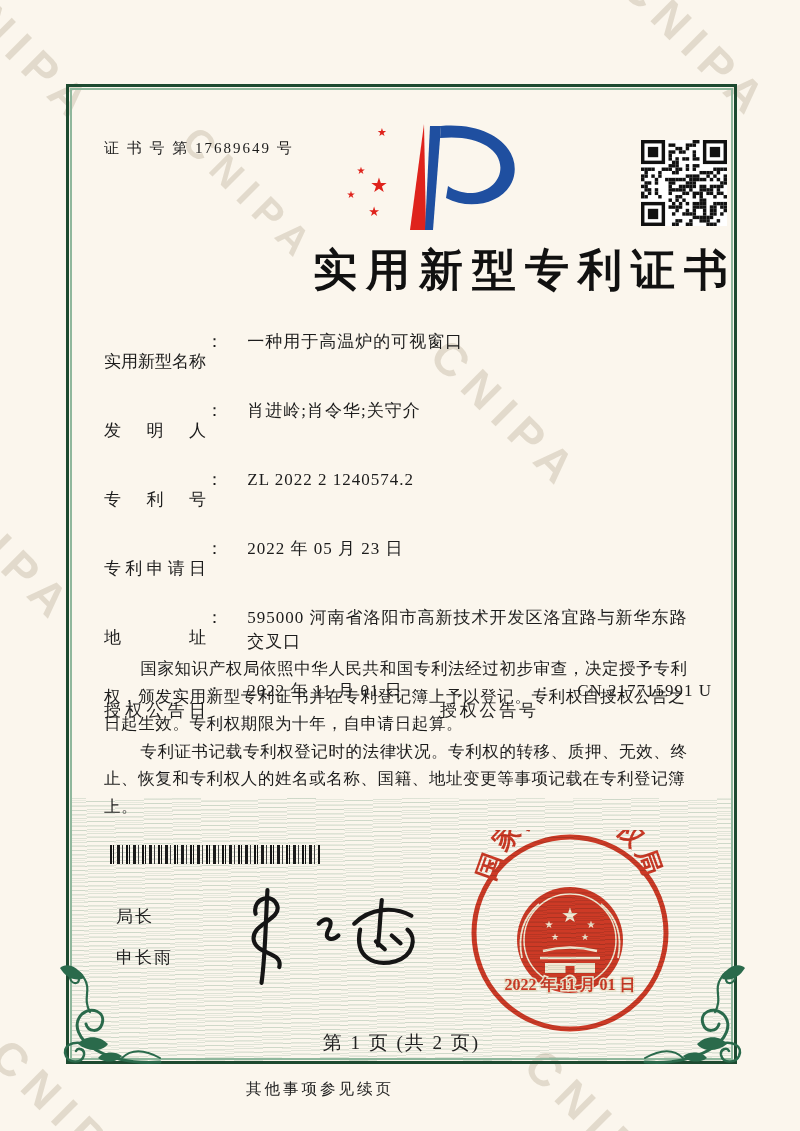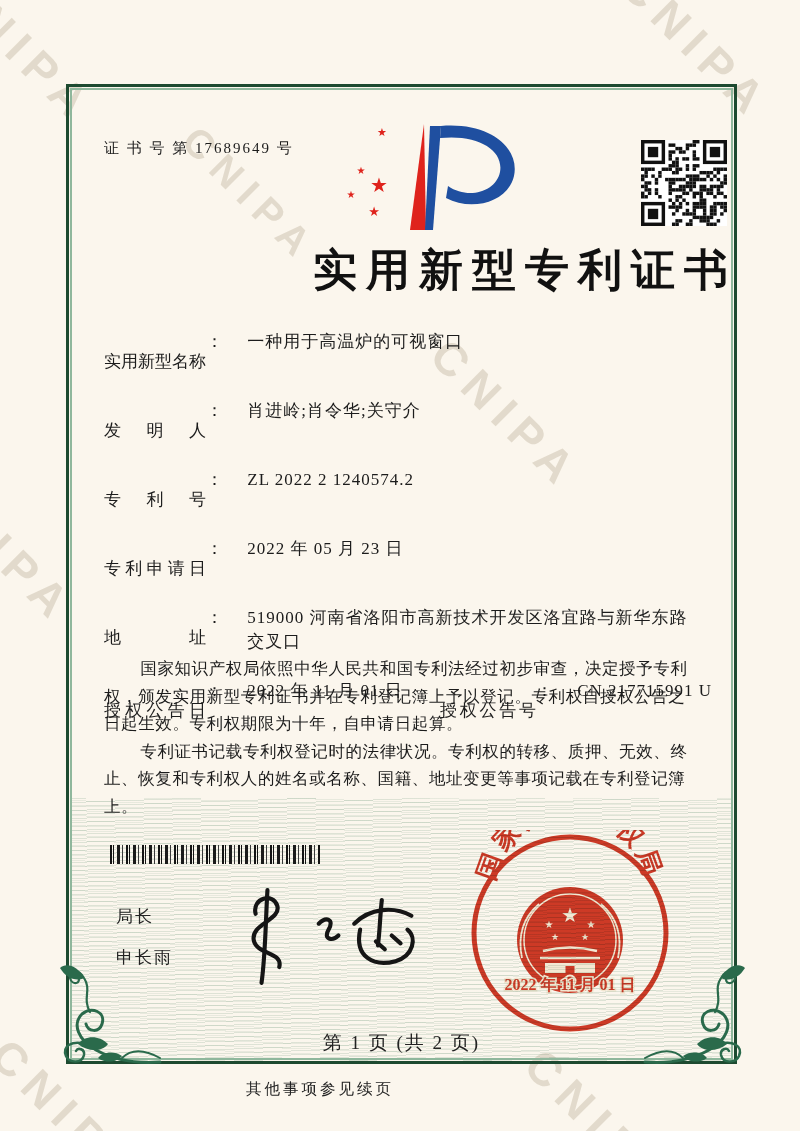--- a/index.html
+++ b/index.html
@@ -370,21 +370,21 @@
     </div>
 
     <div class="field-row">
       <span class="lbl">专利申请日</span><span class="colon">：</span>
       <span class="val">2022 年 05 月 23 日</span>
     </div>
 
 
     <div class="field-row">
       <span class="lbl">地址</span><span class="colon">：</span>
-      <span class="val"><span>519000 河南省洛阳市高新技术开发区洛宜路与新华东路</span><span class="addr-l2">交叉口</span></span>
+      <span class="val"><span>595000 河南省洛阳市高新技术开发区洛宜路与新华东路</span><span class="addr-l2">交叉口</span></span>
     </div>
 
     <div class="field-row">
       <span class="lbl">授权公告日</span><span class="colon">：</span>
       <span class="val">2022 年 11 月 01 日</span>
       <span class="grant2">
         <span class="lbl">授权公告号</span><span class="colon">：</span>
         <span class="val">CN 217715991 U</span>
       </span>
     </div>

